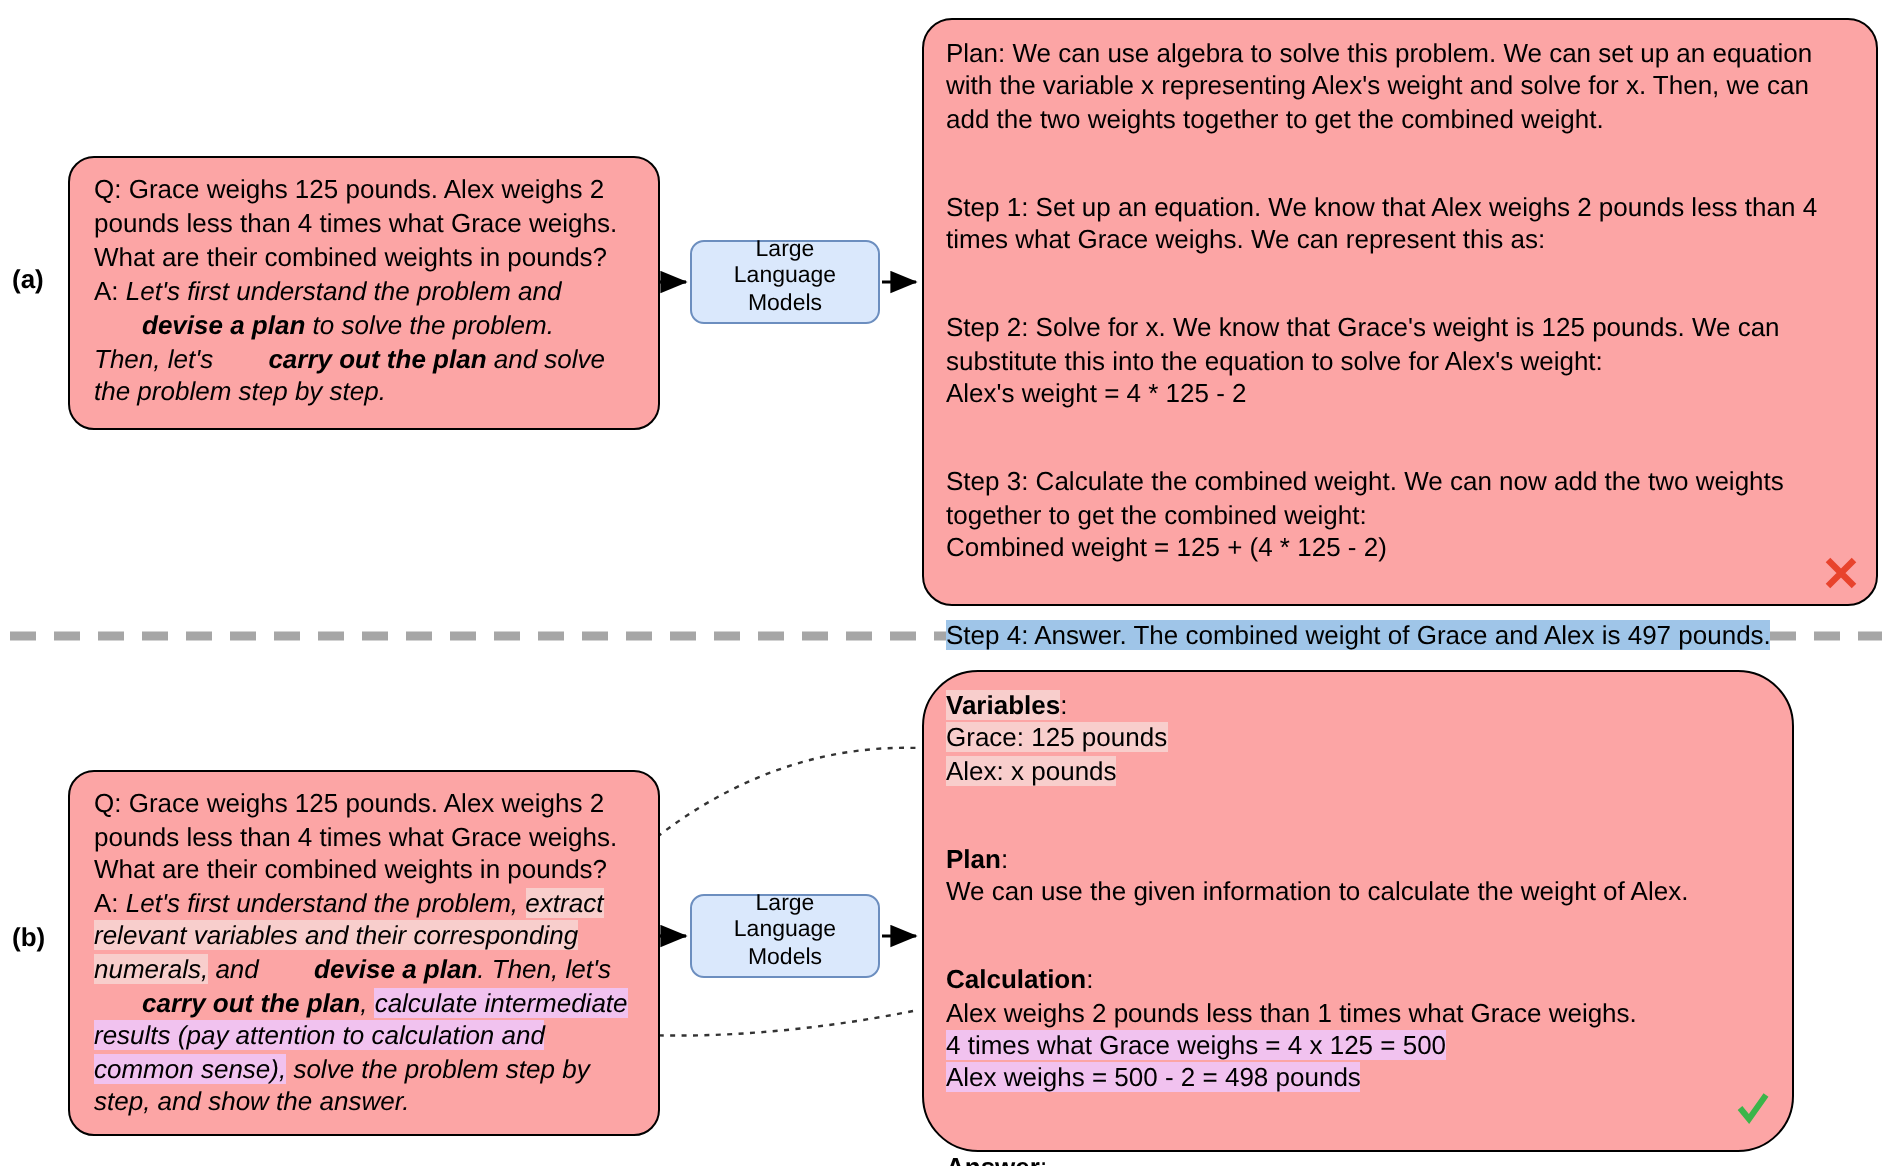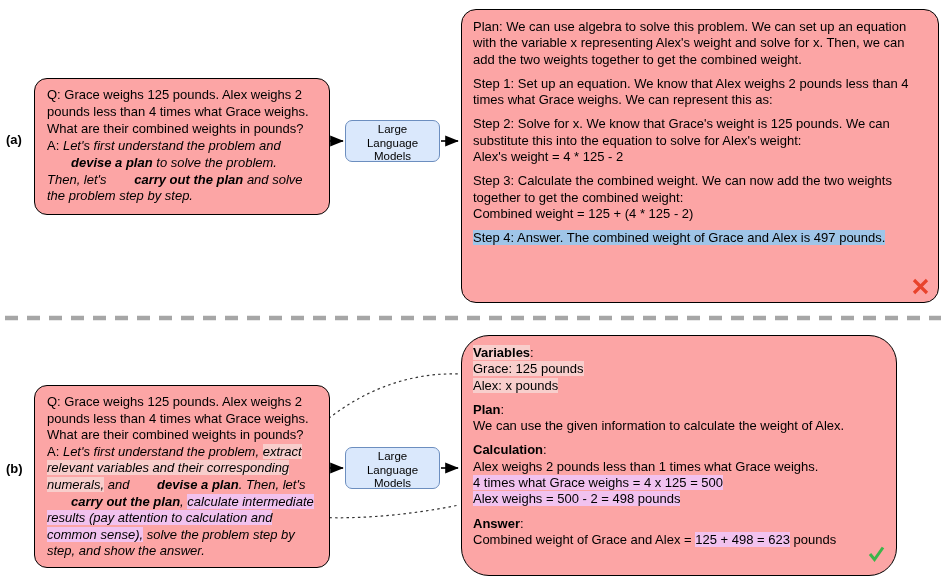--- a/index.html
+++ b/index.html
@@ -10,25 +10,25 @@
   }
   #overlay{position:absolute;left:0;top:0;width:947px;height:583px;pointer-events:none;}
   .panel-label{position:absolute;font-weight:bold;font-size:13px;}
   .box{
     position:absolute;background:#fca5a5;border:1.6px solid #000;border-radius:13px;
     box-sizing:border-box;
   }
   .qbox{font-size:13px;line-height:16.9px;padding:8px 12px;}
   .qbox-b{line-height:16.6px;}
   .outbox{font-size:13px;line-height:16.3px;padding:9px 11px;}
-  .outbox .para + .para{margin-top:8px;}
+  .outbox .para + .para{margin-top:28px;}
   .llm{
     position:absolute;width:95px;height:42px;border-radius:7px;
     background:var(--llm-fill,#dae8fc);border:1px solid var(--llm-border,#6c8ebf);
-    display:flex;align-items:flex-start;justify-content:center;text-align:center;
+    display:flex;align-items:flex-end;justify-content:center;text-align:center;
     font-size:11.5px;line-height:13.5px;box-sizing:border-box;padding:2px 6px;
   }
   .st-i{font-style:italic;}
   .st-b{font-weight:bold;}
   .st-bi{font-weight:bold;font-style:italic;margin-left:24px;}
   .st-hp{background:var(--hl-pink,#f8cecc);}
   .st-hm{background:var(--hl-magenta,#f1c2ef);}
   .st-hb{background:var(--hl-blue,#9fc5e8);}
   .mark-icon{position:absolute;width:17px;height:17px;}
 </style>

